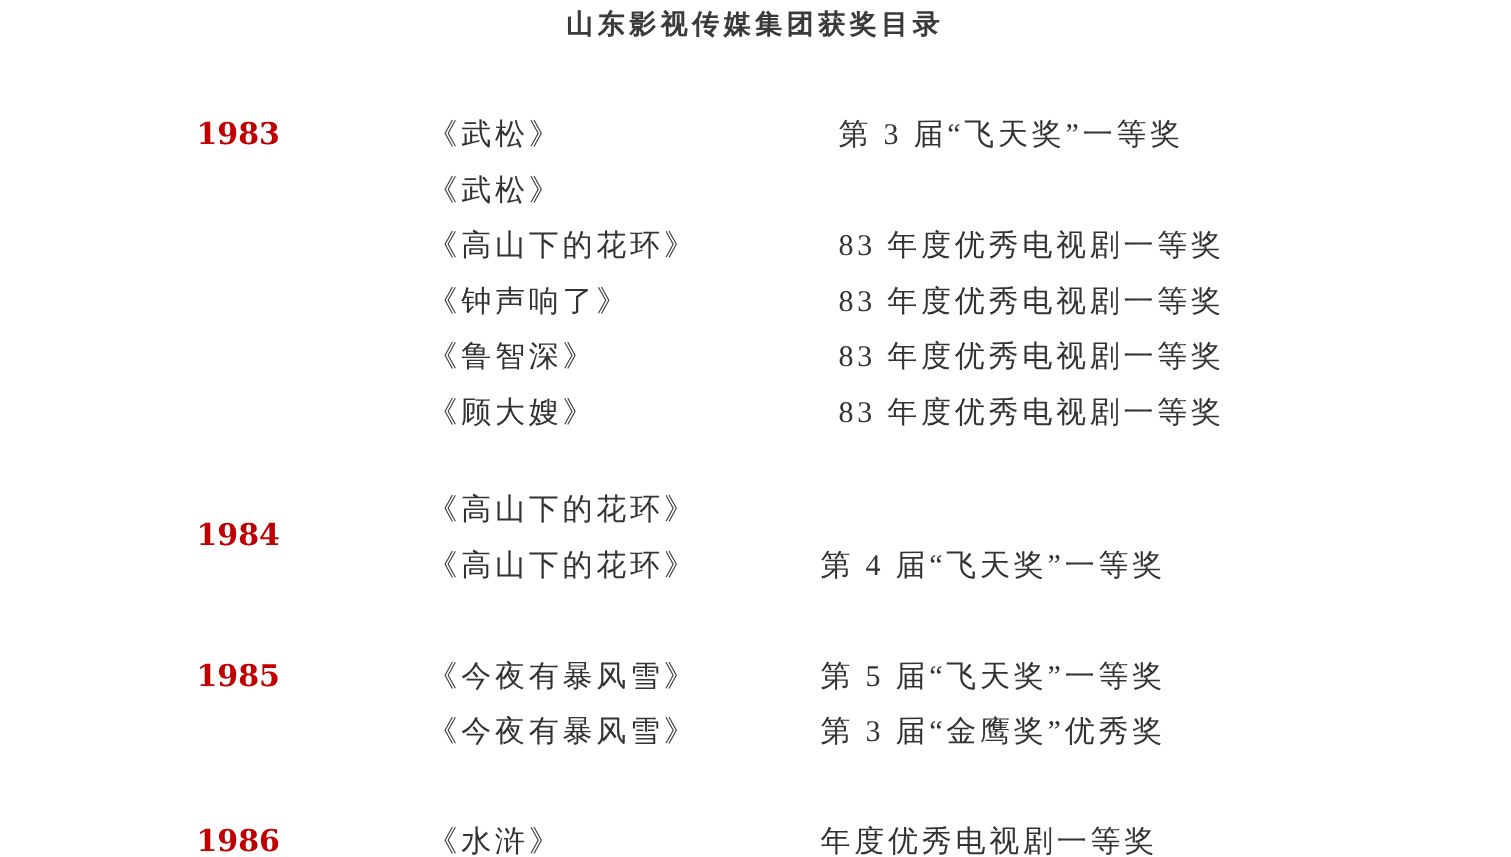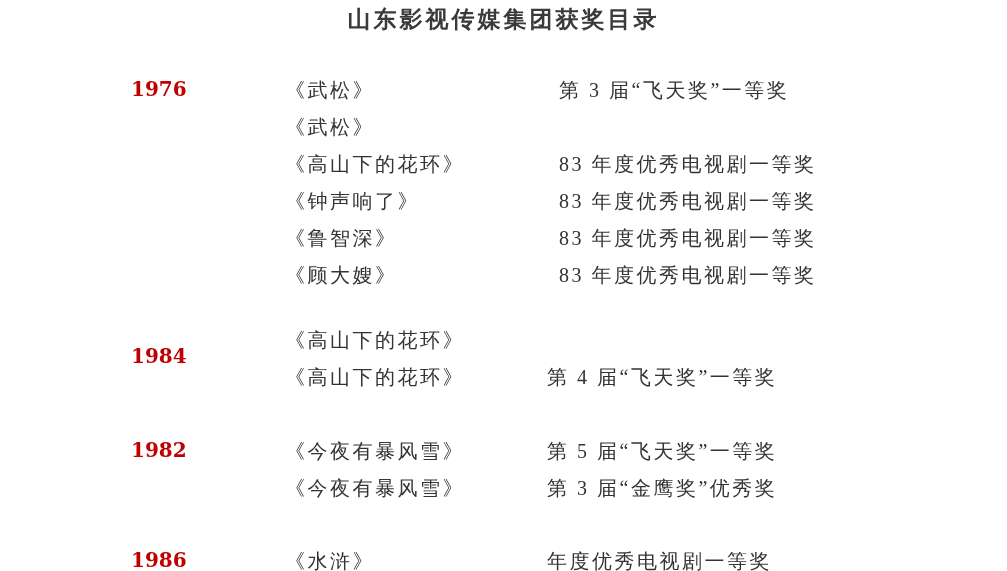--- a/index.html
+++ b/index.html
@@ -15,21 +15,21 @@
     overflow: hidden;
   }
   .doc-title {
     position: absolute;
     top: 4px;
     left: 0;
     width: 100%;
     text-align: center;
     font-family: "DejaVu Sans", "Liberation Sans", sans-serif;
     font-weight: bold;
-    font-size: 23px;
+    font-size: 18px;
     letter-spacing: 3px;
     color: var(--title-color, #3a3a3a);
     white-space: nowrap;
   }
   .year {
     position: absolute;
     left: 131px;
     font-family: "DejaVu Serif", "Liberation Serif", serif;
     font-weight: bold;
     font-size: 20px;
@@ -50,23 +50,23 @@
   .award { left: 547px; }
   .award.deep { left: 559px; }
 </style>
 </head>
 <body style="background: rgb(255, 255, 255);">
 
 <div class="page">
 
   <div class="doc-title">山东影视传媒集团获奖目录</div>
 
-  <span class="year" style="top:79px">1976</span>
+  <span class="year" style="top:79px">1983</span>
   <span class="year" style="top:346px">1984</span>
-  <span class="year" style="top:440px">1982</span>
+  <span class="year" style="top:440px">1985</span>
   <span class="year" style="top:550px">1986</span>
 
   <span class="work" style="top:81px">《武松》</span>
   <span class="award deep" style="top:81px">第 3 届“飞天奖”一等奖</span>
 
   <span class="work" style="top:118px">《武松》</span>
 
   <span class="work" style="top:155px">《高山下的花环》</span>
   <span class="award deep" style="top:155px">83 年度优秀电视剧一等奖</span>
 

